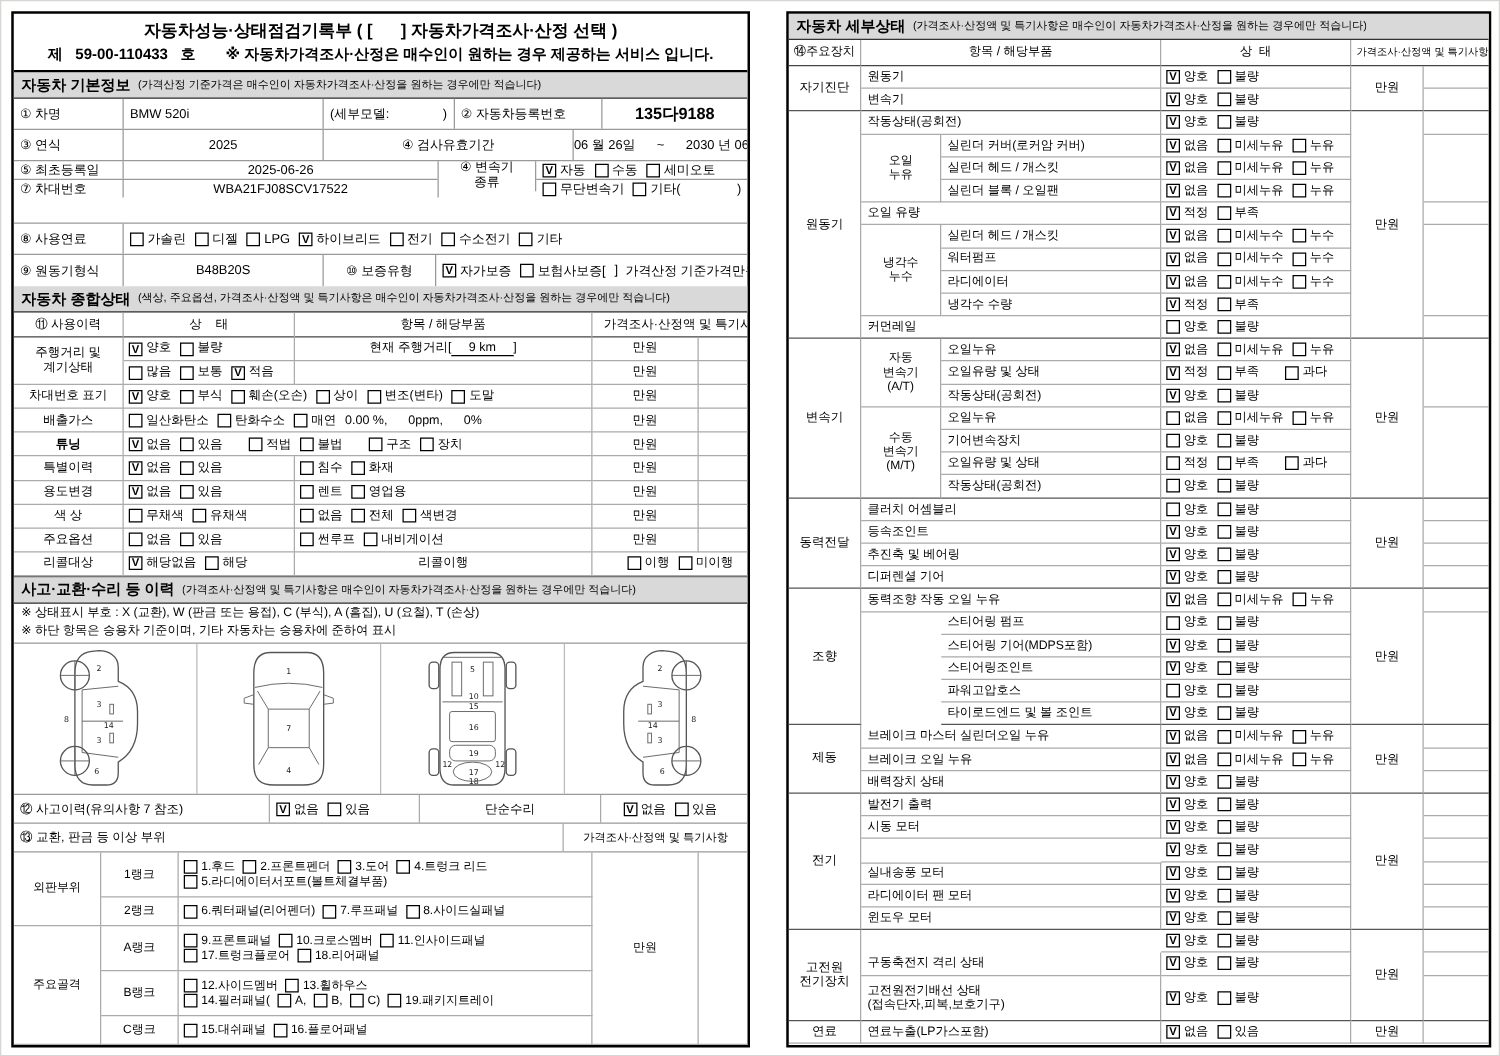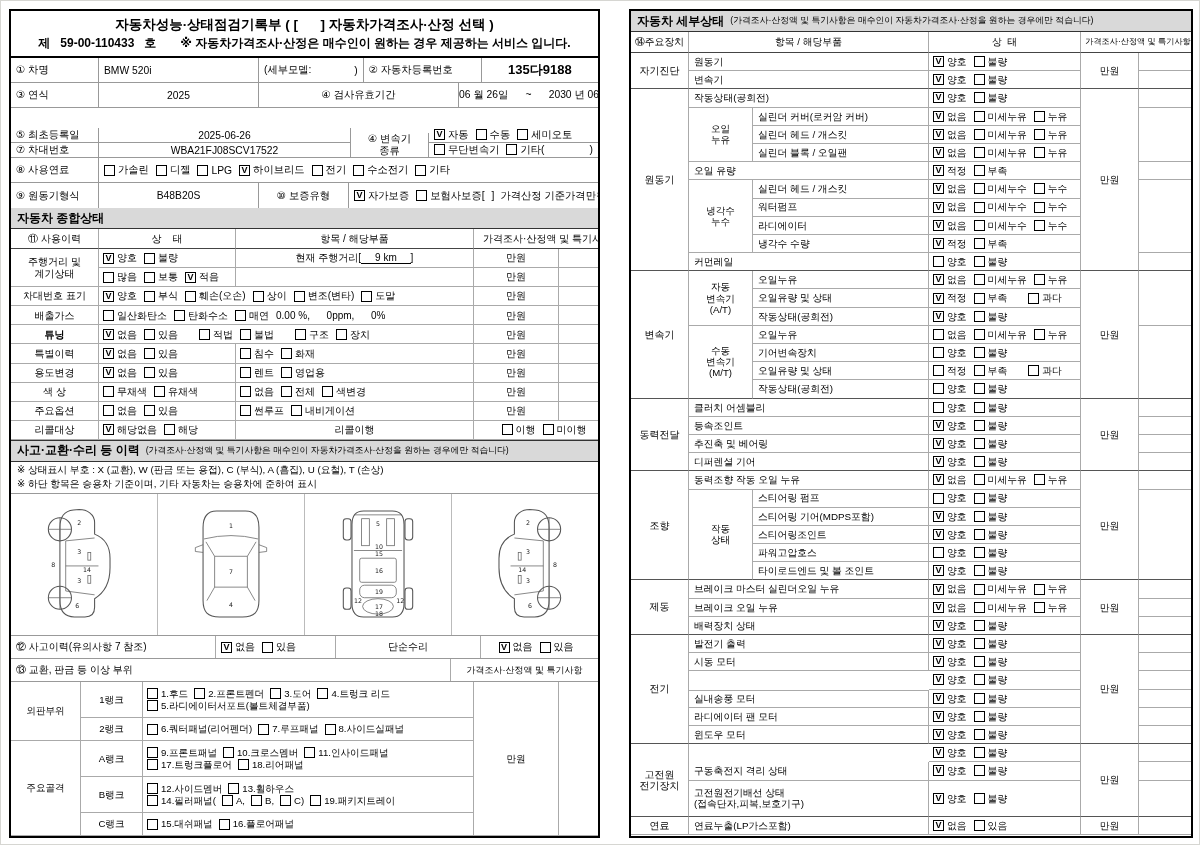--- a/index.html
+++ b/index.html
@@ -10,21 +10,21 @@
 #left-panel{left:8px;top:8px;width:591px;height:829px}
 #right-panel{left:628px;top:8px;width:564px;height:829px}
 .titleblock{flex:0 0 47px;border-bottom:2px solid #000;display:flex;flex-direction:column;justify-content:center;align-items:center;gap:1px}
 .t1{font-size:13.5px;font-weight:bold;white-space:pre}
 .t2{font-size:12px;font-weight:bold;white-space:pre;display:flex;gap:10px;align-items:baseline}
 .bar{background:#d9d9d9;border-bottom:1px solid #333;display:flex;align-items:center;gap:6px;padding:0 6px;flex:0 0 21px}
 .bar .bt{font-weight:bold;font-size:12px;white-space:nowrap}
 .bar .bn{font-size:8.8px;white-space:nowrap;overflow:hidden}
 .binfo{flex:0 0 150px;display:flex;flex-direction:column;font-size:10.3px}
 .brow{flex:0 0 25px;display:flex;border-bottom:1px solid #999;align-items:stretch}
-.brow2{flex:0 0 50px;display:flex;border-bottom:1px solid #999;align-items:flex-end}
+.brow2{flex:0 0 50px;display:flex;border-bottom:1px solid #999;align-items:flex-start}
 .bc{display:flex;align-items:center;padding:0 5px;border-right:1px solid #999;white-space:nowrap;overflow:hidden}
 .bc.nr{border-right:none}
 .w88{flex:0 0 88px}.w160{flex:0 0 160px;justify-content:center}.w112{flex:0 0 118px}.w78{flex:0 0 78px;justify-content:center;text-align:center;white-space:pre-line;line-height:1.15}
 .w200{flex:0 0 200px;justify-content:center}.w90{flex:0 0 90px;justify-content:center}
 .fx{flex:1 1 auto}
 .colstack{display:flex;flex-direction:column;flex:1}
 .colstack .srow{flex:1;display:flex;align-items:stretch;border-bottom:1px solid #999}
 .colstack .srow:last-child{border-bottom:none}
 .leftstack{display:flex;flex-direction:column;flex:0 0 340px;border-right:1px solid #999}
 .leftstack .srow{flex:1;display:flex;border-bottom:1px solid #999}
@@ -77,20 +77,24 @@
     <div class="titleblock">
       <div class="t1">자동차성능·상태점검기록부 ( [      ] 자동차가격조사·산정 선택 )</div>
       <div class="t2">
         <span>제</span>
         <span>59-00-110433</span>
         <span>호</span>
         <span style="margin-left:14px">※ 자동차가격조사·산정은 매수인이 원하는 경우 제공하는 서비스 입니다.</span>
       </div>
     </div>
 
+    <div class="bar">
+      <span class="bt">자동차 기본정보</span>
+      <span class="bn">(가격산정 기준가격은 매수인이 자동차가격조사·산정을 원하는 경우에만 적습니다)</span>
+    </div>
 
     <div class="binfo">
       <div class="brow">
         <div class="bc w88">① 차명</div>
         <div class="bc w160" style="justify-content:flex-start">BMW 520i</div>
         <div class="bc fx">
           <span>(세부모델:</span>
           <span class="fx"></span>
           <span>)</span>
         </div>
@@ -207,20 +211,21 @@
           <span>]</span>
           <span style="margin-left:6px">가격산정 기준가격</span>
           <span class="fx"></span>
           <span>만원</span>
         </div>
       </div>
     </div>
 
     <div class="bar">
       <span class="bt">자동차 종합상태</span>
+      <span class="bn">(색상, 주요옵션, 가격조사·산정액 및 특기사항은 매수인이 자동차가격조사·산정을 원하는 경우에만 적습니다)</span>
     </div>
 
     <div class="grid" id="overall-grid">
         <div class="gc hd" style="grid-area: 1 / 1;">⑪ 사용이력</div>
         <div class="gc hd pre" style="grid-area: 1 / 2;">상    태</div>
         <div class="gc hd" style="grid-area: 1 / 3;">항목 / 해당부품</div>
         <div class="gc hd last" style="grid-area: 1 / 4 / auto / span 2;">가격조사·산정액 및 특기사항</div>
         <div class="gc ctr preline" style="grid-area: 2 / 1 / span 2;">주행거리 및
 계기상태</div>
         <div class="gc " style="grid-area: 2 / 2;">
@@ -1140,22 +1145,20 @@
             <span class="opt">
               <span class="box"></span>
               <span class="ol">미세누유</span>
             </span>
             <span class="opt">
               <span class="box"></span>
               <span class="ol">누유</span>
             </span>
           </span>
         </div>
-        <div class="gc ctr preline sublbl secend" style="grid-area: 26 / 2 / span 5;">작동
-상태</div>
         <div class="gc lblcell" style="grid-area: 26 / 3;">스티어링 펌프</div>
         <div class="gc " style="grid-area: 26 / 4;">
           <span class="opts">
             <span class="opt">
               <span class="box"></span>
               <span class="ol">양호</span>
             </span>
             <span class="opt">
               <span class="box"></span>
               <span class="ol">불량</span>

